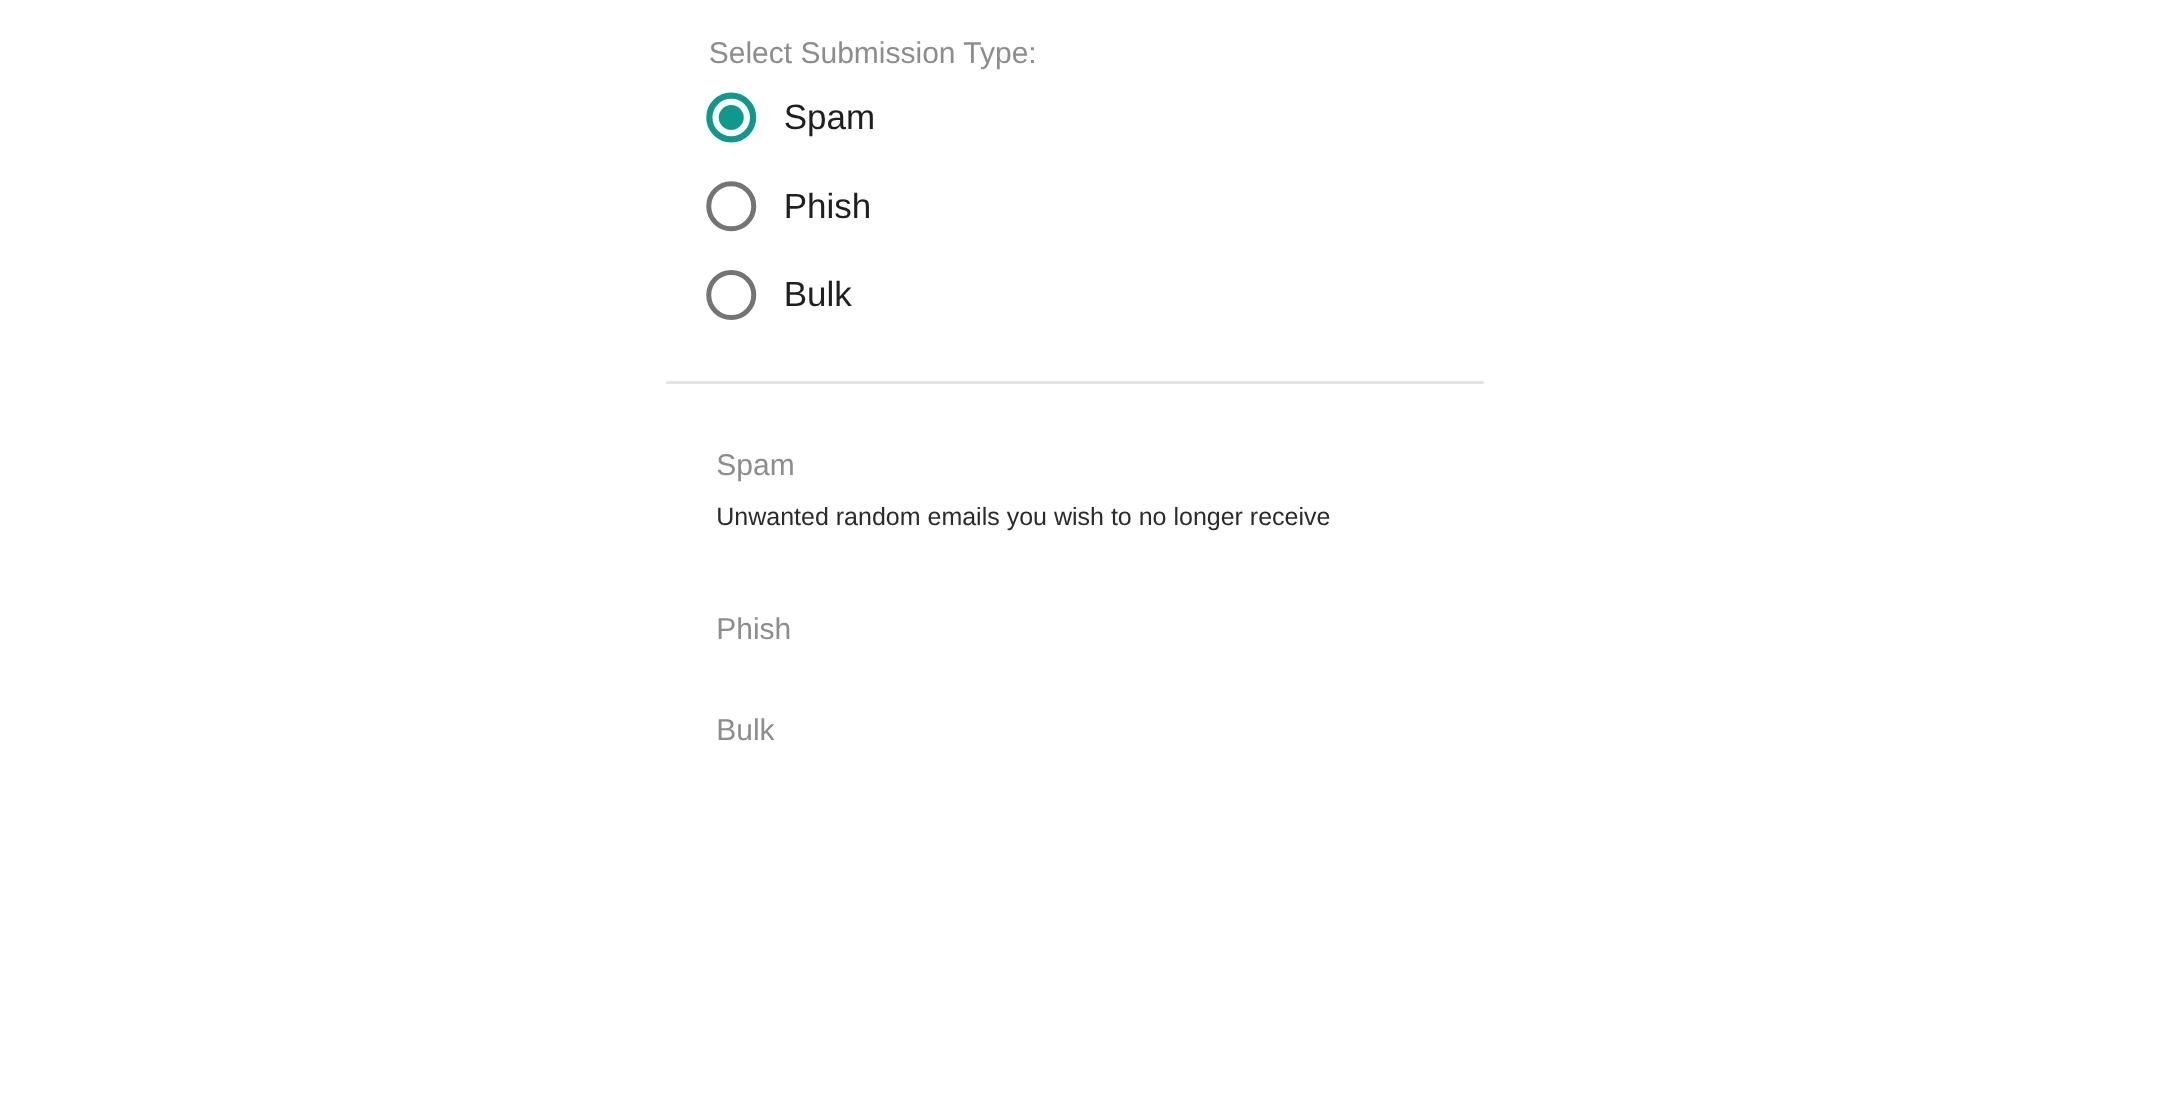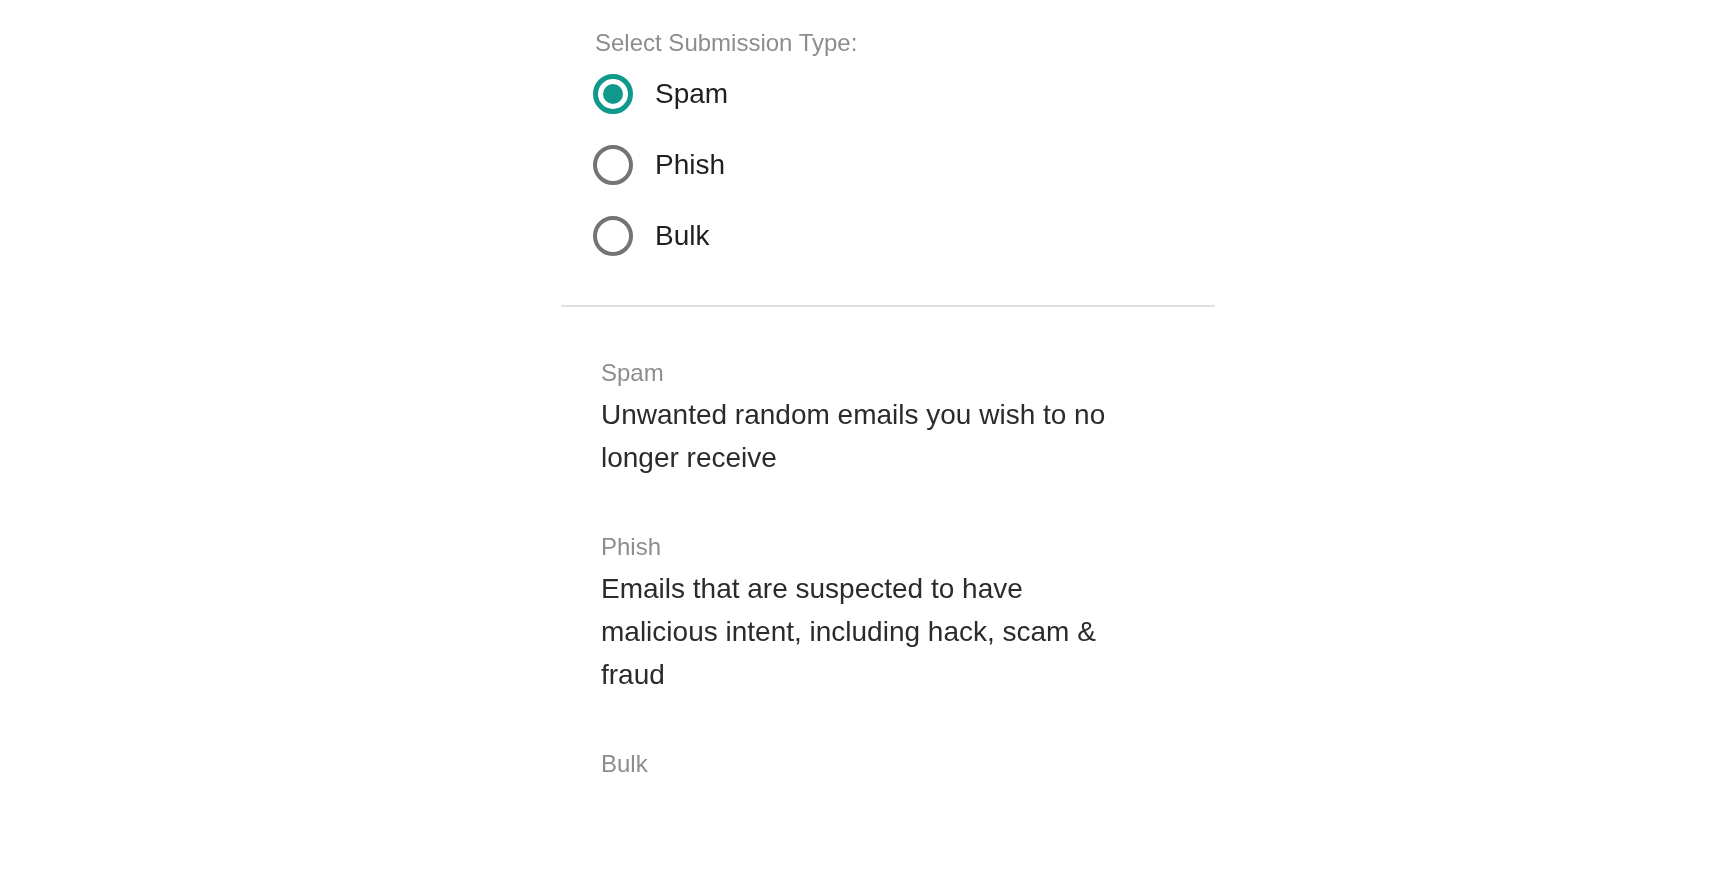--- a/index.html
+++ b/index.html
@@ -12,21 +12,21 @@
     font-family: "Liberation Sans", "DejaVu Sans", sans-serif;
   }
   .page {
     position: relative;
     width: 1730px;
     height: 886px;
     background: #ffffff;
   }
   .content {
     position: absolute;
-    left: 593px;
+    left: 565px;
     top: 30px;
   }
   .group-label {
     font-size: 24px;
     line-height: 26px;
     color: var(--muted, #8d8d8d);
     margin: 0 0 18px 2px;
     white-space: nowrap;
   }
   .radio-group { margin: 0; }
@@ -82,21 +82,21 @@
   }
   .desc-section { margin-bottom: 55px; }
   .desc-section:last-child { margin-bottom: 0; }
   .section-title {
     font-size: 24px;
     line-height: 26px;
     color: var(--muted, #8d8d8d);
     margin: 0 0 7px 0;
   }
   .section-text {
-    font-size: 28px;
+    font-size: 20px;
     line-height: 43px;
     color: var(--text, #2b2b2b);
   }
 </style>
 </head>
 <body>
 
 <div class="page">
   <div class="content">
 
@@ -131,21 +131,20 @@
 
     <div class="sections">
 
       <section class="desc-section">
         <div class="section-title">Spam</div>
         <div class="section-text">Unwanted random emails you wish to no longer receive</div>
       </section>
 
       <section class="desc-section">
         <div class="section-title">Phish</div>
-        <div class="section-text">Emails that are suspected to have malicious intent, including hack, scam &amp; fraud</div>
       </section>
 
       <section class="desc-section">
         <div class="section-title">Bulk</div>
       </section>
 
     </div>
   </div>
 </div>
 

